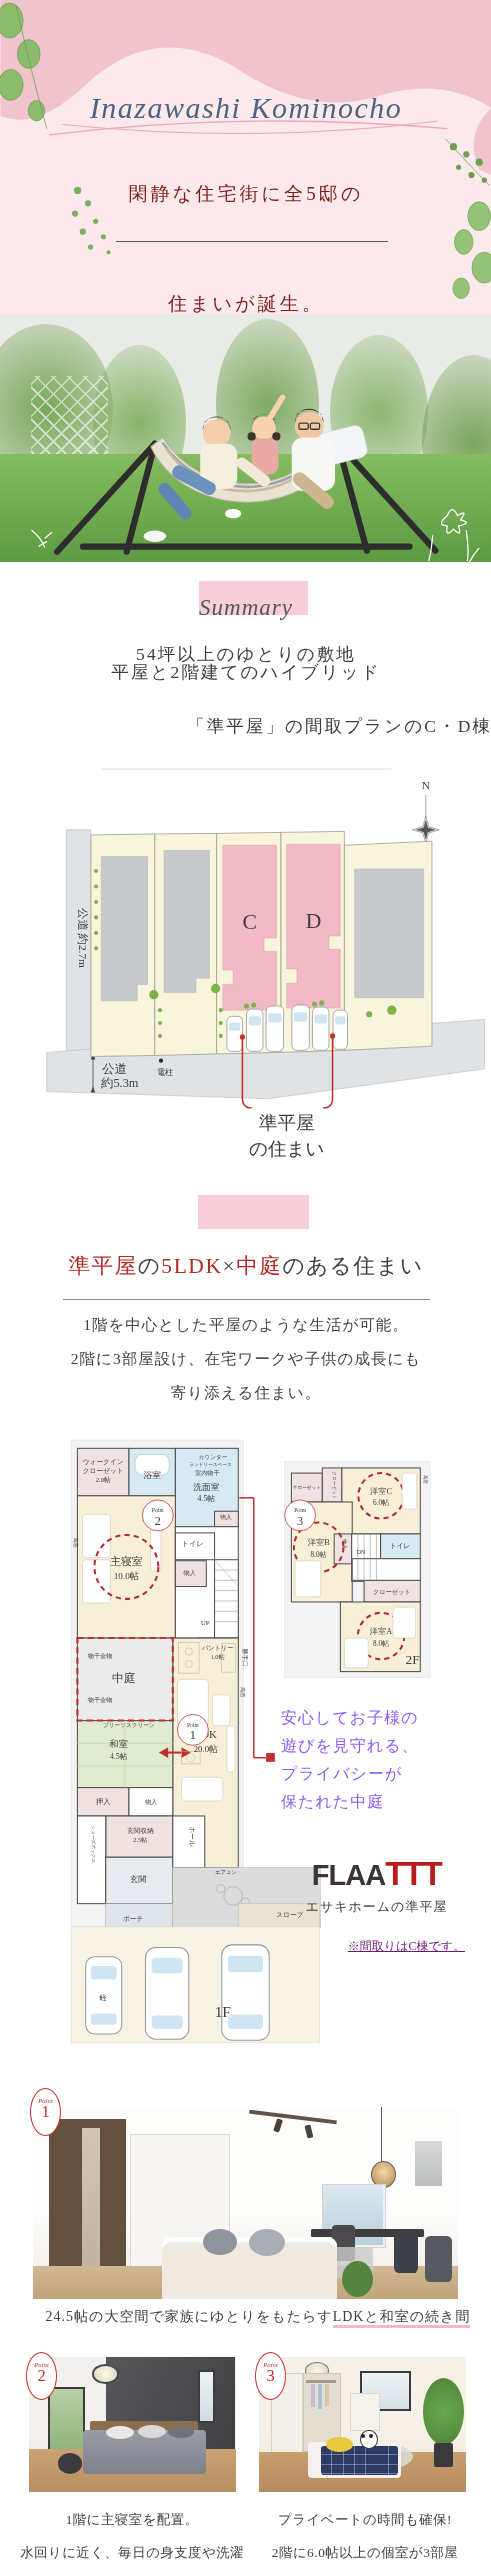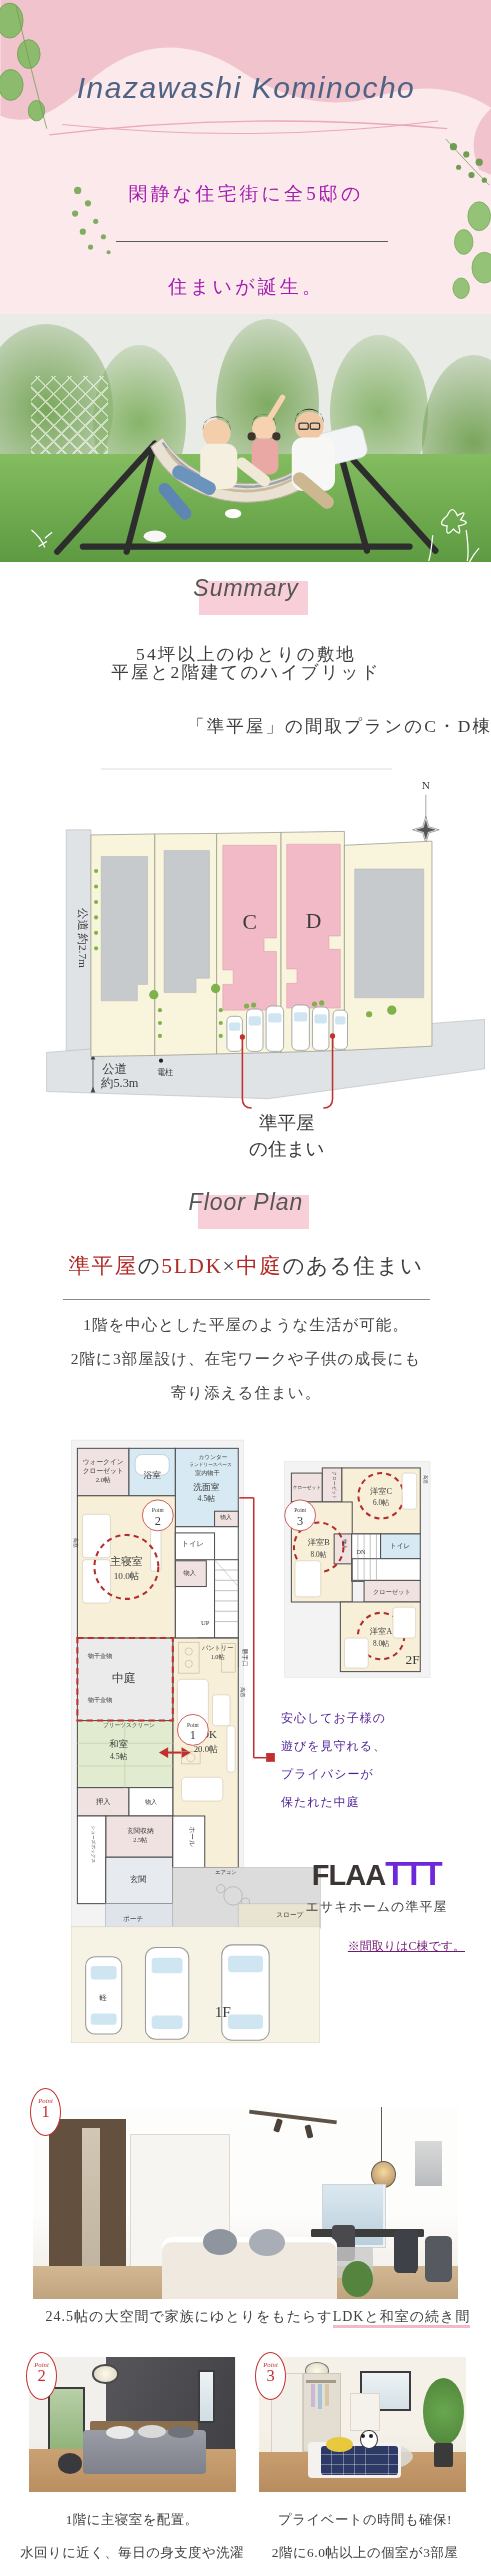--- a/index.html
+++ b/index.html
@@ -3,42 +3,42 @@
 <meta charset="utf-8">
 <style>
   html,body{margin:0;padding:0;background:#fff;}
   #page{position:relative;width:492px;height:3709px;margin:0 auto;background:#fff;overflow:hidden;
         font-family:"Liberation Serif","DejaVu Serif",serif;color:#3f3f3f;}
   .abs{position:absolute;}
   .ctr{text-align:center;width:100%;}
   
   #hero{left:0;top:0;width:492px;height:314px;background:#fbe9ec;}
   #hero svg{position:absolute;left:0;top:0;}
-  .script{font-style:italic;font-family:Liberation Sans, sans-serif;color:#4e6383;}
+  .script{font-style:italic;font-family:Liberation Serif, serif;color:#4e6383;margin-top:20px;}
   #hero-title{top:71px;font-size:30px;letter-spacing:1.5px;color:#4e6383;}
-  .hero-h{font-size:19px;letter-spacing:3.1px;color:#a21caf;}
+  .hero-h{font-size:19px;letter-spacing:3.1px;color:#7f1d1d;}
   #hero-div{left:116px;top:241px;width:272px;height:0.5px;background:#5a5a5a;}
   
   #photo{left:0;top:314px;width:492px;height:248px;background:#e9ece6;overflow:hidden;}
   .blob{position:absolute;border-radius:50%;}
   #grass{position:absolute;left:0;bottom:0;width:492px;height:108px;
          background:linear-gradient(#84bd60,#5d9a41);}
   
   .plabel{background:#f8cfd9;}
   .script-lab{font-style:italic;font-size:23px;color:#555;letter-spacing:1px;}
   .sline{font-size:17.5px;letter-spacing:2.1px;color:#3d3d3d;}
   .divline{background:#8a8a8a;height:0.5px;}
   
   #fp-heading{top:1251px;font-size:21.6px;letter-spacing:1.5px;}
   #fp-heading .red{color:#b02a26;}
   .fp-par{font-size:15.5px;letter-spacing:1px;color:#434343;}
-  #fp-annot{left:281px;top:1704px;width:144px;font-size:12px;line-height:28px;letter-spacing:1px;color:#4c1d95;}
+  #fp-annot{left:281px;top:1704px;width:144px;font-size:16px;line-height:28px;letter-spacing:1px;color:#8b5cf6;}
   #fp-logo{left:281px;top:1855px;width:191px;text-align:center;}
   #fp-logo .l1{font-family:"Liberation Sans",sans-serif;font-weight:900;font-size:29px;color:#3b3634;letter-spacing:-1px;}
-  #fp-logo .l2{font-family:"Liberation Sans",sans-serif;font-weight:900;font-size:33px;color:#6d28d9;letter-spacing:-1.5px;}
+  #fp-logo .l2{font-family:"Liberation Sans",sans-serif;font-weight:900;font-size:33px;color:#b91c1c;letter-spacing:-1.5px;}
   #fp-logo .sub{font-size:13px;margin-top:5.2px;color:#3c3c3c;letter-spacing:1px;}
   #fp-note{right:27px;top:1938px;font-size:12px;color:#701a75;text-decoration:underline;}
   
   .pbadge{width:29px;height:46px;border:0.8px solid #c53030;border-radius:50%;background:#fff;
           text-align:center;z-index:5;}
   .pbadge .pt{color:#c53030;font-size:6.7px;margin-top:8.2px;font-style:italic;}
   .pbadge .pn{color:#c53030;font-size:16.5px;line-height:15.5px;}
   .iphoto{overflow:hidden;background:#f4f2ee;}
   .cap{font-size:14px;letter-spacing:1px;color:#414141;padding-left:12px;}
   .cap .u{border-bottom:3.6px solid #f5b8c6;padding-bottom:1px;}
@@ -88,21 +88,21 @@
       <g stroke="#79a85c" stroke-width="1.5" fill="#94c276">
         <ellipse cx="930" cy="420" rx="22" ry="28"></ellipse>
           <ellipse cx="900" cy="470" rx="18" ry="24"></ellipse>
         <ellipse cx="940" cy="520" rx="24" ry="30"></ellipse>
           <ellipse cx="895" cy="560" rx="16" ry="20"></ellipse>
       </g>
     </svg>
     <div class="abs ctr script" id="hero-title">Inazawashi Kominocho</div>
     <div class="abs ctr hero-h" style="top:181px;">閑静な住宅街に全5邸の</div>
     <div class="abs" id="hero-div"></div>
-    <div class="abs ctr hero-h" style="top:274px;">住まいが誕生。</div>
+    <div class="abs ctr hero-h" style="top:291px;">住まいが誕生。</div>
   </div>
 
   <div id="photo" class="abs">
     <div class="blob" style="left:-20.6px;top:10.3px;width:134px;height:170px;background:radial-gradient(circle,#79a75a,#59844022);"></div>
     <div class="blob" style="left:93px;top:31px;width:93px;height:155px;background:radial-gradient(circle,#86b468,#6b964d22);"></div>
     <div class="abs" style="left:31px;top:62px;width:77px;height:108px;opacity:.55;background:
       repeating-linear-gradient(45deg,#ffffff 0 1.5px,transparent 1.5px 11.3px),
       repeating-linear-gradient(-45deg,#ffffff 0 1.5px,transparent 1.5px 11.3px);"></div>
     <div class="blob" style="left:216px;top:5.2px;width:103px;height:170px;background:radial-gradient(circle,#7fab61,#5f8a4522);"></div>
     <div class="blob" style="left:330px;top:20.6px;width:98px;height:155px;background:radial-gradient(circle,#8db771,#6a944e22);"></div>
@@ -259,21 +259,20 @@
       <text x="484" y="312" class="svt" font-size="42" text-anchor="middle">C</text>
       <text x="608" y="310" class="svt" font-size="42" text-anchor="middle">D</text>
       <text x="320" y="596" class="svt" font-size="16" text-anchor="middle">電柱</text>
       <text x="222" y="592" class="svt" font-size="24" text-anchor="middle">公道</text>
       <text x="232" y="620" class="svt" font-size="24" text-anchor="middle">約5.3m</text>
       <text x="556" y="700" class="svt" font-size="36" text-anchor="middle">準平屋</text>
       <text x="556" y="752" class="svt" font-size="36" text-anchor="middle">の住まい</text>
     </svg>
 
   <div class="abs plabel" style="left:198px;top:1195px;width:111px;height:34px;"></div>
-  <div class="abs ctr script-lab script" style="top:1189px;">Floor Plan</div>
   <div class="abs ctr" id="fp-heading"><span class="red">準平屋</span><span>の</span><span class="red">5LDK</span><span>×</span><span class="red">中庭</span><span>のある住まい</span></div>
   <div class="abs divline" style="left:63px;top:1299px;width:367px;"></div>
   <div class="abs ctr fp-par" style="top:1315px;">1階を中心とした平屋のような生活が可能。</div>
   <div class="abs ctr fp-par" style="top:1349px;">2階に3部屋設け、在宅ワークや子供の成長にも</div>
   <div class="abs ctr fp-par" style="top:1383px;">寄り添える住まい。</div>
 
   <svg id="fpsvg" class="abs" style="left:0;top:1437px;" width="492" height="611" viewBox="0 0 954 1185">
 
     <rect x="138" y="6" width="334" height="944" fill="#f3f3f3" stroke="#dddddd"></rect>
 

